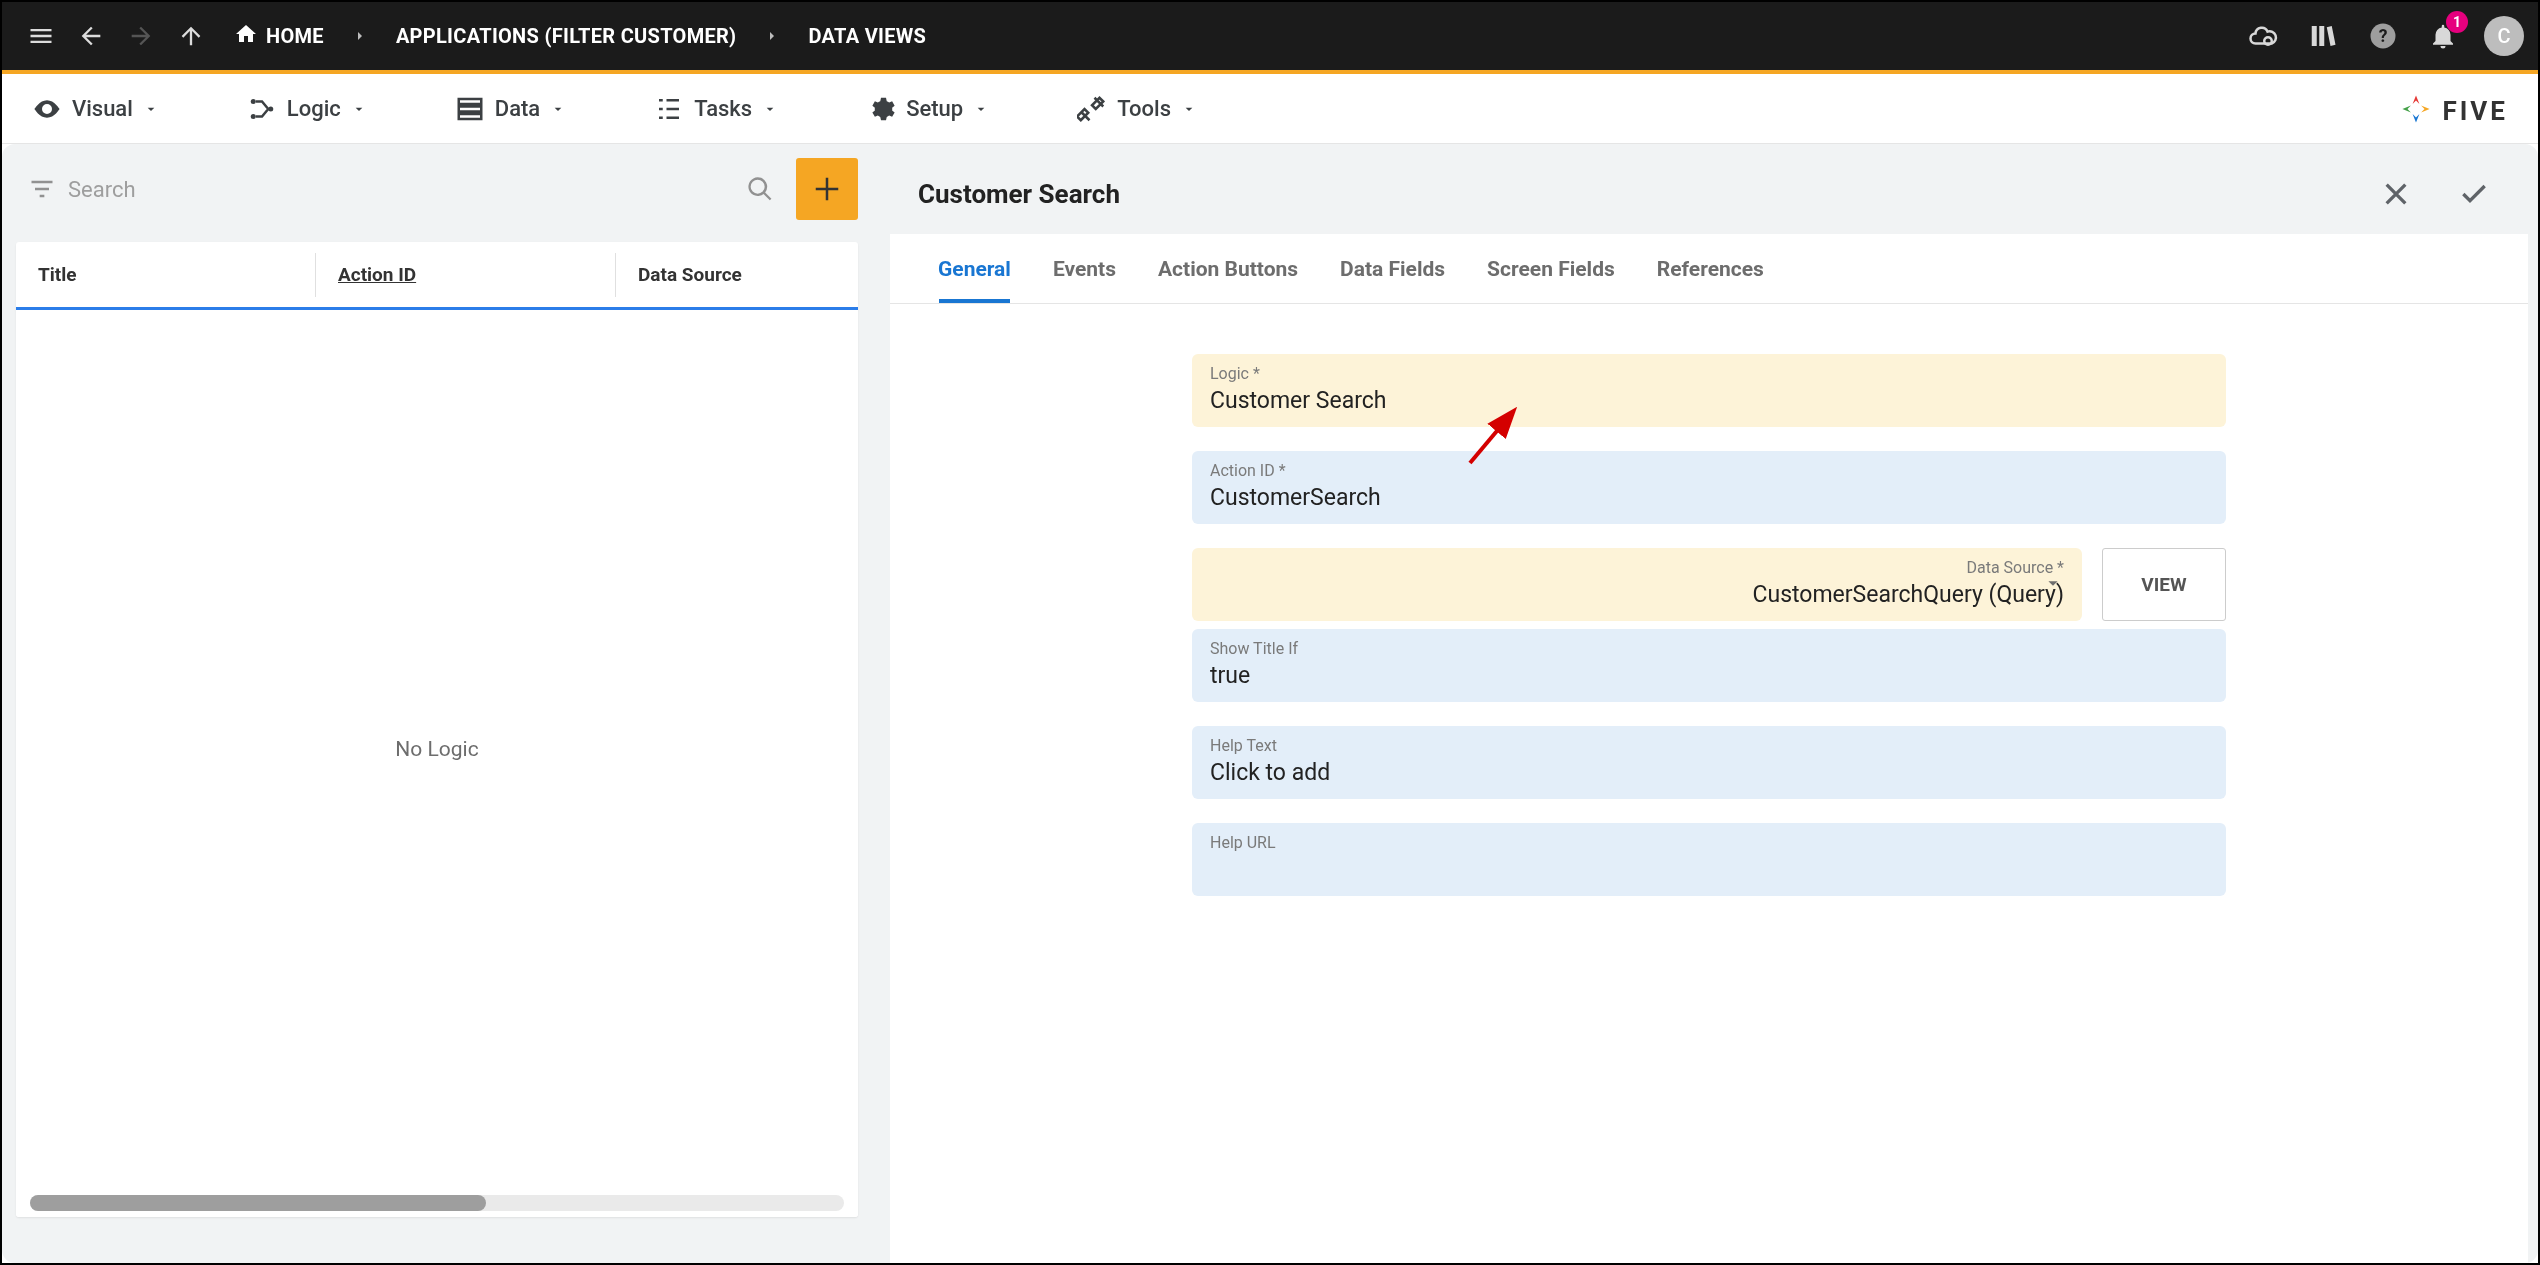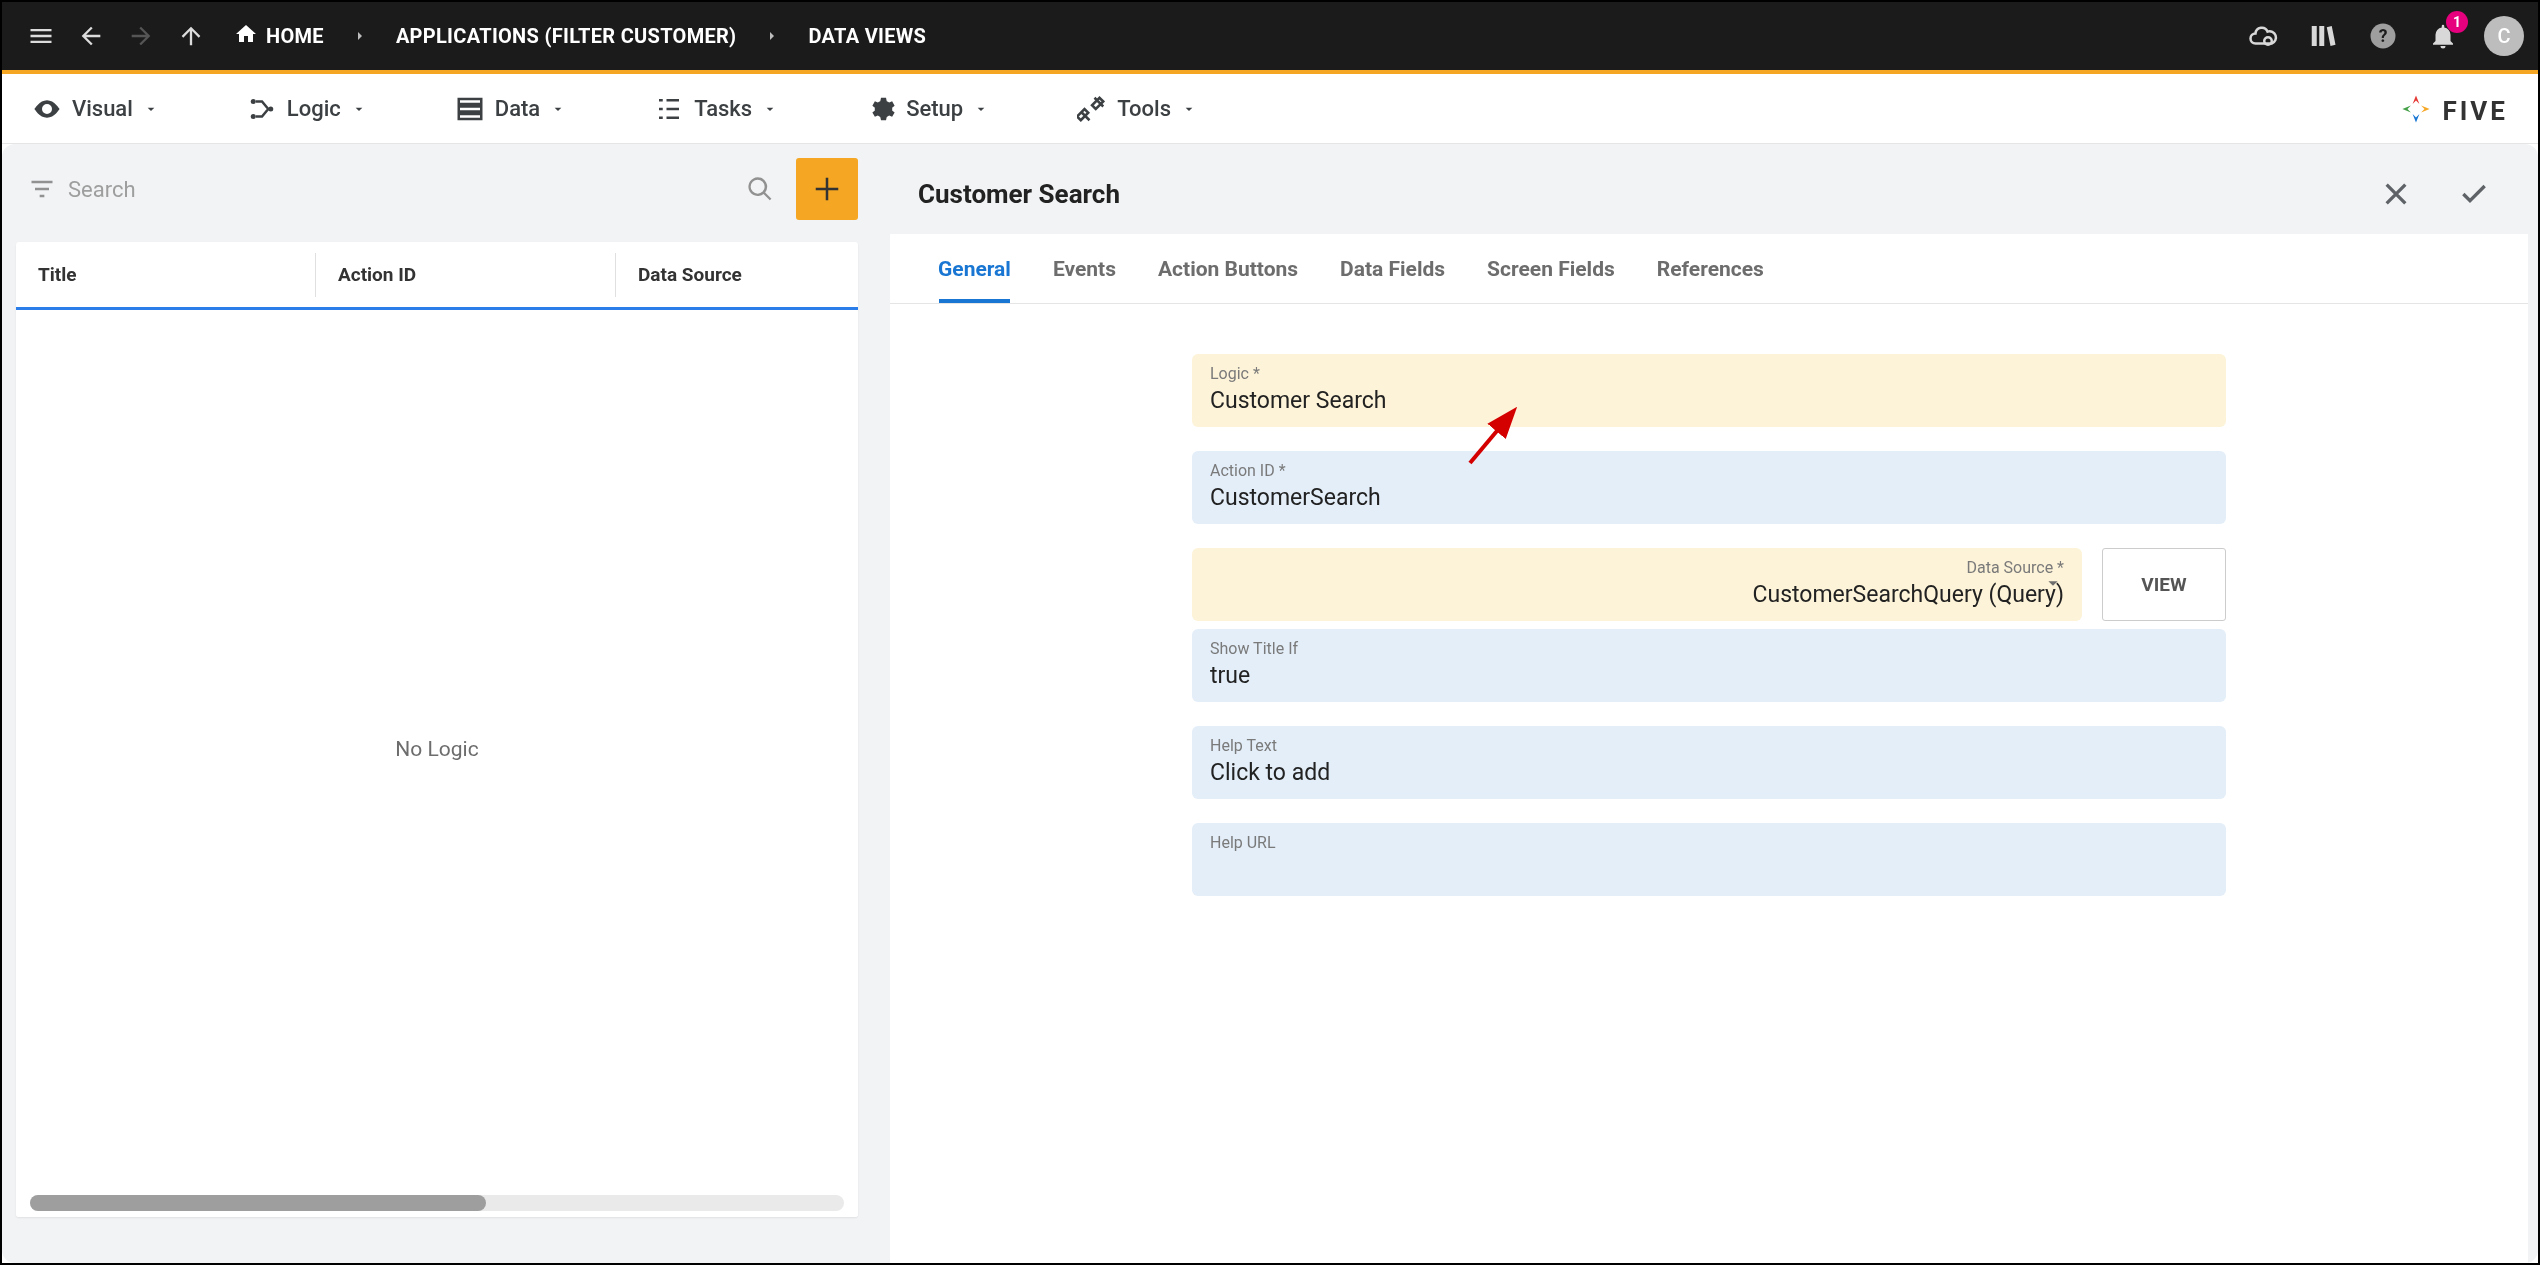--- a/index.html
+++ b/index.html
@@ -61,21 +61,21 @@
   .search-box input::placeholder{color:#9e9e9e;}
   .search-box .mag{margin-left:auto;}
   .add-btn{width:62px;height:62px;background:var(--accent);border-radius:3px;display:flex;align-items:center;justify-content:center;cursor:pointer;}
   .add-btn svg{width:30px;height:30px;fill:#333;}
 
   .table-card{margin-top:22px;background:#fff;flex:1;display:flex;flex-direction:column;box-shadow:0 1px 2px rgba(0,0,0,.08);position:relative;border-radius:3px;overflow:hidden;}
   .thead{display:flex;height:68px;align-items:center;border-bottom:3px solid #2b7de9;}
   .thead .col{padding:0 22px;font-size:19px;font-weight:700;color:#333;border-right:1px solid #e0e0e0;height:44px;display:flex;align-items:center;}
   .thead .col:last-child{border-right:none;}
   .col.title{width:300px;}
-  .col.action{width:300px;}
+  .col.action{width:300px;text-decoration:underline;}
   .col.source{flex:1;}
   .no-rows{flex:1;display:flex;align-items:center;justify-content:center;color:#6d6d6d;font-size:21px;}
   .tfoot{height:30px;background:#fff;padding:8px 14px 14px;}
   .hscroll{height:16px;border-radius:8px;background:#eaeaea;position:relative;}
   .hscroll .thumb{position:absolute;left:0;top:0;bottom:0;width:56%;background:#9e9e9e;border-radius:8px;}
   .list-footer{height:46px;background:#f1f3f4;}
 
   
   .right-panel{flex:1;display:flex;flex-direction:column;padding:10px 10px 0 18px;min-width:0;}
   .rp-header{height:80px;background:#f1f3f4;display:flex;align-items:center;padding:0 28px;}

